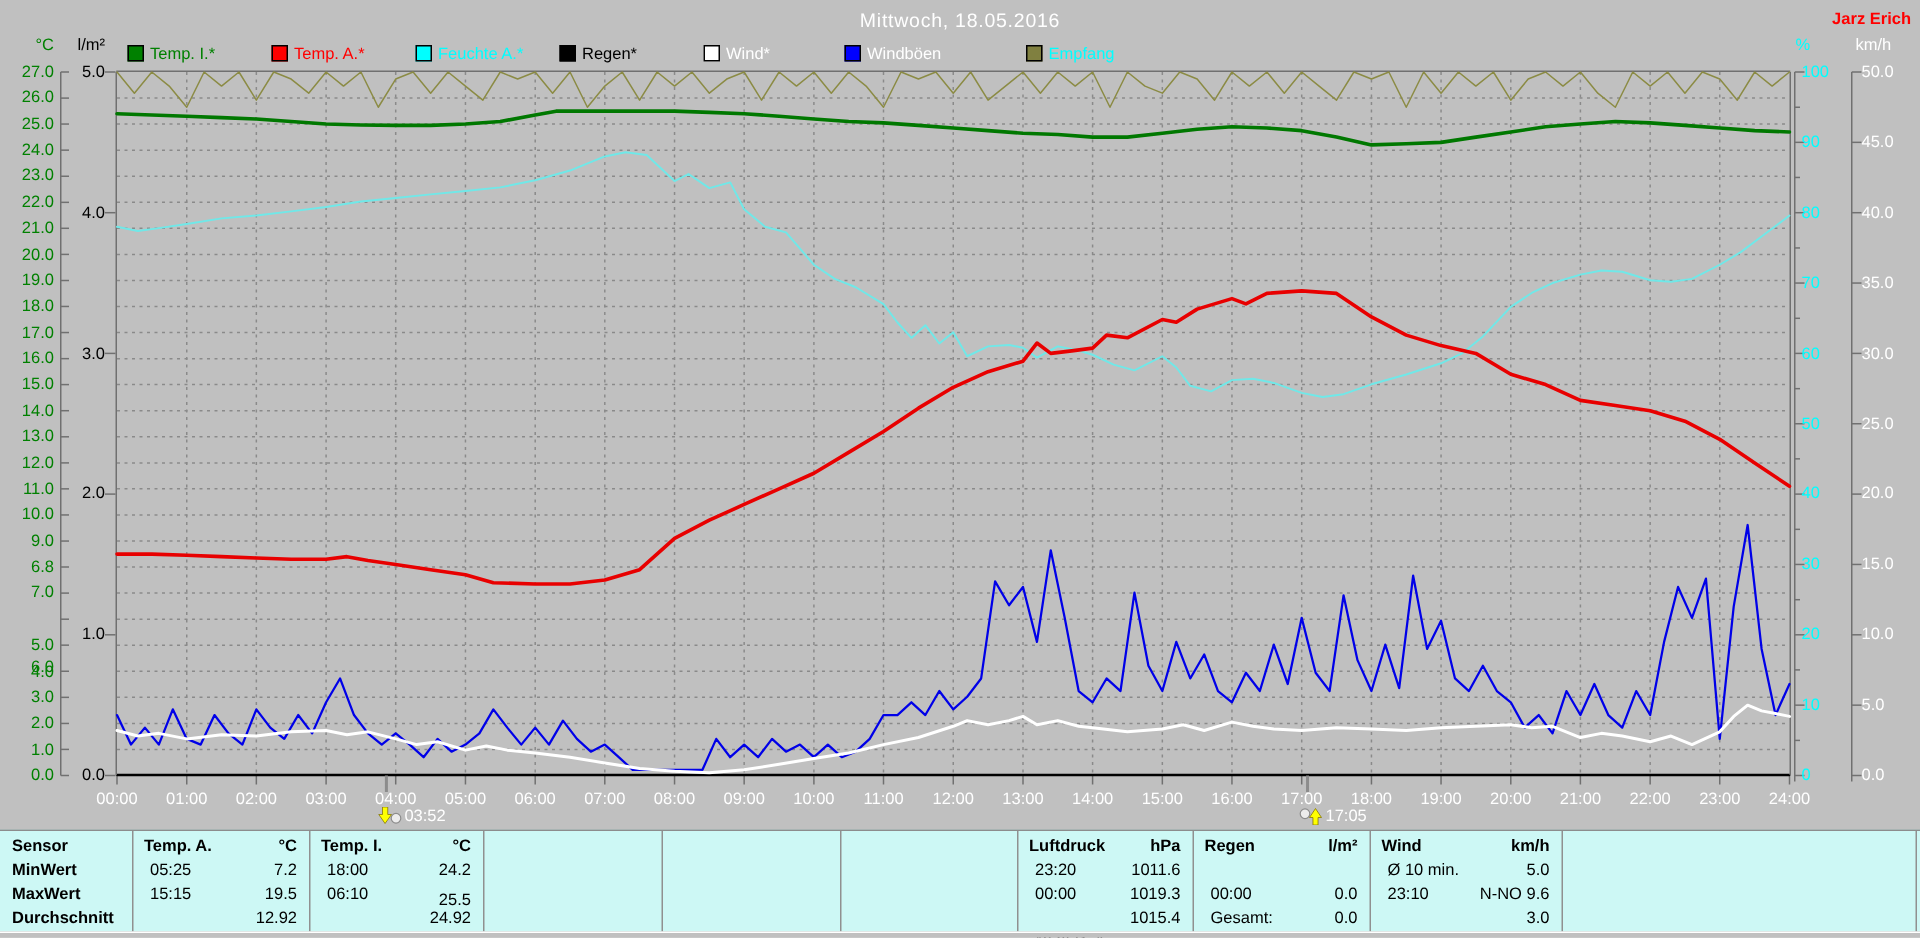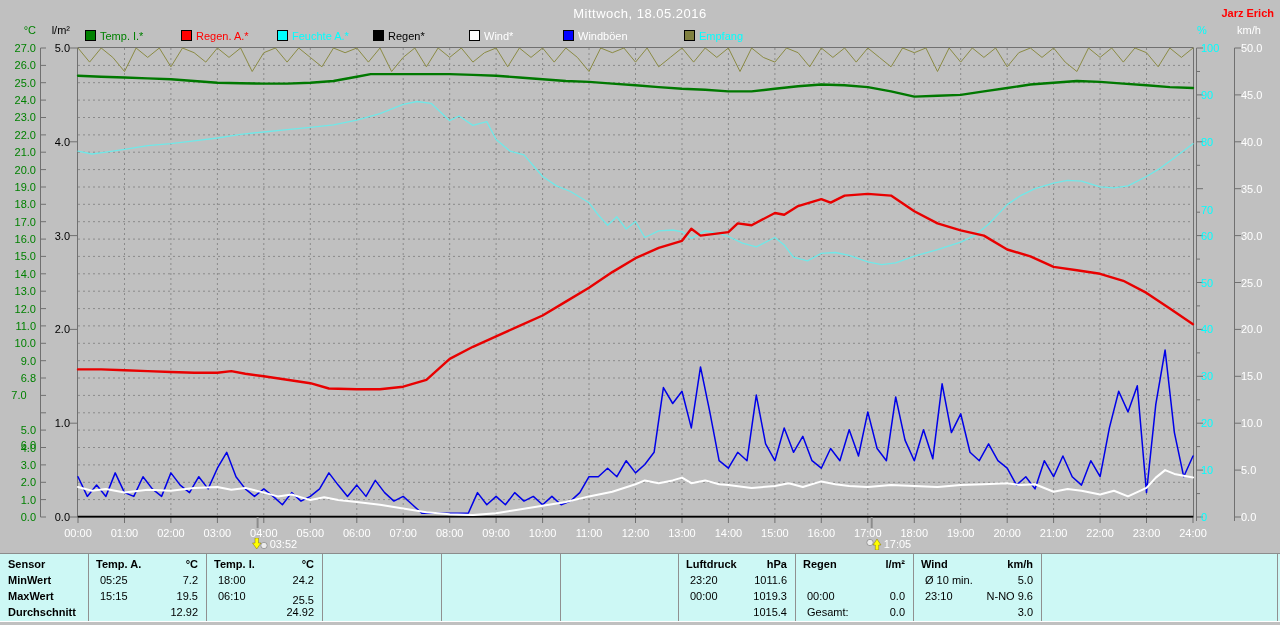--- a/index.html
+++ b/index.html
@@ -28,21 +28,21 @@
   <div class="abs title">Mittwoch, 18.05.2016</div>
   <div class="abs author">Jarz Erich</div>
 
   <div id="legend-layer">
       <div class="abs legend-item" style="left: 85px;">
         <span class="swatch" style="background: rgb(0, 128, 0);"></span>
         <span class="legend-label" style="color: rgb(0, 128, 0);">Temp. I.*</span>
       </div>
       <div class="abs legend-item" style="left: 181px;">
         <span class="swatch" style="background: rgb(255, 0, 0);"></span>
-        <span class="legend-label" style="color: rgb(255, 0, 0);">Regen. A.*</span>
+        <span class="legend-label" style="color: rgb(255, 0, 0);">Temp. A.*</span>
       </div>
       <div class="abs legend-item" style="left: 277px;">
         <span class="swatch" style="background: rgb(0, 255, 255);"></span>
         <span class="legend-label" style="color: rgb(0, 255, 255);">Feuchte A.*</span>
       </div>
       <div class="abs legend-item" style="left: 373px; text-align: right;">
         <span class="swatch" style="background: rgb(0, 0, 0);"></span>
         <span class="legend-label" style="color: rgb(0, 0, 0);">Regen*</span>
       </div>
       <div class="abs legend-item" style="left: 469px;">
@@ -237,38 +237,38 @@
       <div class="lbl" style="left: 2px; width: 34px; text-align: right; top: 215.704px; color: rgb(0, 128, 0);">17.0</div>
       <div class="lbl" style="left: 2px; width: 34px; text-align: right; top: 233.074px; color: rgb(0, 128, 0);">16.0</div>
       <div class="lbl" style="left: 2px; width: 34px; text-align: right; top: 250.444px; color: rgb(0, 128, 0);">15.0</div>
       <div class="lbl" style="left: 2px; width: 34px; text-align: right; top: 267.815px; color: rgb(0, 128, 0);">14.0</div>
       <div class="lbl" style="left: 2px; width: 34px; text-align: right; top: 285.185px; color: rgb(0, 128, 0);">13.0</div>
       <div class="lbl" style="left: 2px; width: 34px; text-align: right; top: 302.556px; color: rgb(0, 128, 0);">12.0</div>
       <div class="lbl" style="left: 2px; width: 34px; text-align: right; top: 319.926px; color: rgb(0, 128, 0);">11.0</div>
       <div class="lbl" style="left: 2px; width: 34px; text-align: right; top: 337.296px; color: rgb(0, 128, 0);">10.0</div>
       <div class="lbl" style="left: 2px; width: 34px; text-align: right; top: 354.667px; color: rgb(0, 128, 0);">9.0</div>
       <div class="lbl" style="left: 2px; width: 34px; text-align: right; top: 372.037px; color: rgb(0, 128, 0);">6.8</div>
-      <div class="lbl" style="left: 2px; width: 34px; text-align: center; top: 389.407px; color: rgb(0, 128, 0);">7.0</div>
+      <div class="lbl" style="left: 2px; width: 34px; text-align: right; top: 389.407px; color: rgb(0, 128, 0);">7.0</div>
       <div class="lbl" style="left: 2px; width: 34px; text-align: right; top: 406.778px; color: rgb(0, 128, 0); margin-top: 32px;">6.0</div>
       <div class="lbl" style="left: 2px; width: 34px; text-align: right; top: 424.148px; color: rgb(0, 128, 0);">5.0</div>
       <div class="lbl" style="left: 2px; width: 34px; text-align: right; top: 441.519px; color: rgb(0, 128, 0);">4.0</div>
       <div class="lbl" style="left: 2px; width: 34px; text-align: right; top: 458.889px; color: rgb(0, 128, 0);">3.0</div>
       <div class="lbl" style="left: 2px; width: 34px; text-align: right; top: 476.259px; color: rgb(0, 128, 0);">2.0</div>
       <div class="lbl" style="left: 2px; width: 34px; text-align: right; top: 493.63px; color: rgb(0, 128, 0);">1.0</div>
       <div class="lbl" style="left: 2px; width: 34px; text-align: right; top: 511px; color: rgb(0, 128, 0);">0.0</div>
       <div class="lbl" style="left: 40px; width: 30px; text-align: right; top: 42px; color: rgb(0, 0, 0);">5.0</div>
       <div class="lbl" style="left: 40px; width: 30px; text-align: right; top: 135.8px; color: rgb(0, 0, 0);">4.0</div>
       <div class="lbl" style="left: 40px; width: 30px; text-align: right; top: 229.6px; color: rgb(0, 0, 0);">3.0</div>
       <div class="lbl" style="left: 40px; width: 30px; text-align: right; top: 323.4px; color: rgb(0, 0, 0);">2.0</div>
       <div class="lbl" style="left: 40px; width: 30px; text-align: right; top: 417.2px; color: rgb(0, 0, 0);">1.0</div>
       <div class="lbl" style="left: 40px; width: 30px; text-align: right; top: 511px; color: rgb(0, 0, 0);">0.0</div>
       <div class="lbl" style="left: 1201px; top: 42px; color: rgb(0, 255, 255);">100</div>
       <div class="lbl" style="left: 1201px; top: 88.9px; color: rgb(0, 255, 255);">90</div>
       <div class="lbl" style="left: 1201px; top: 135.8px; color: rgb(0, 255, 255);">80</div>
-      <div class="lbl" style="left: 1201px; top: 182.7px; color: rgb(0, 255, 255); margin-top: 21px;">70</div>
+      <div class="lbl" style="left: 1201px; top: 182.7px; color: rgb(0, 255, 255);">70</div>
       <div class="lbl" style="left: 1201px; top: 229.6px; color: rgb(0, 255, 255);">60</div>
       <div class="lbl" style="left: 1201px; top: 276.5px; color: rgb(0, 255, 255);">50</div>
       <div class="lbl" style="left: 1201px; top: 323.4px; color: rgb(0, 255, 255);">40</div>
       <div class="lbl" style="left: 1201px; top: 370.3px; color: rgb(0, 255, 255);">30</div>
       <div class="lbl" style="left: 1201px; top: 417.2px; color: rgb(0, 255, 255);">20</div>
       <div class="lbl" style="left: 1201px; top: 464.1px; color: rgb(0, 255, 255);">10</div>
       <div class="lbl" style="left: 1201px; top: 511px; color: rgb(0, 255, 255);">0</div>
       <div class="lbl" style="left: 1241px; top: 42px; color: rgb(255, 255, 255);">50.0</div>
       <div class="lbl" style="left: 1241px; top: 88.9px; color: rgb(255, 255, 255);">45.0</div>
       <div class="lbl" style="left: 1241px; top: 135.8px; color: rgb(255, 255, 255);">40.0</div>

